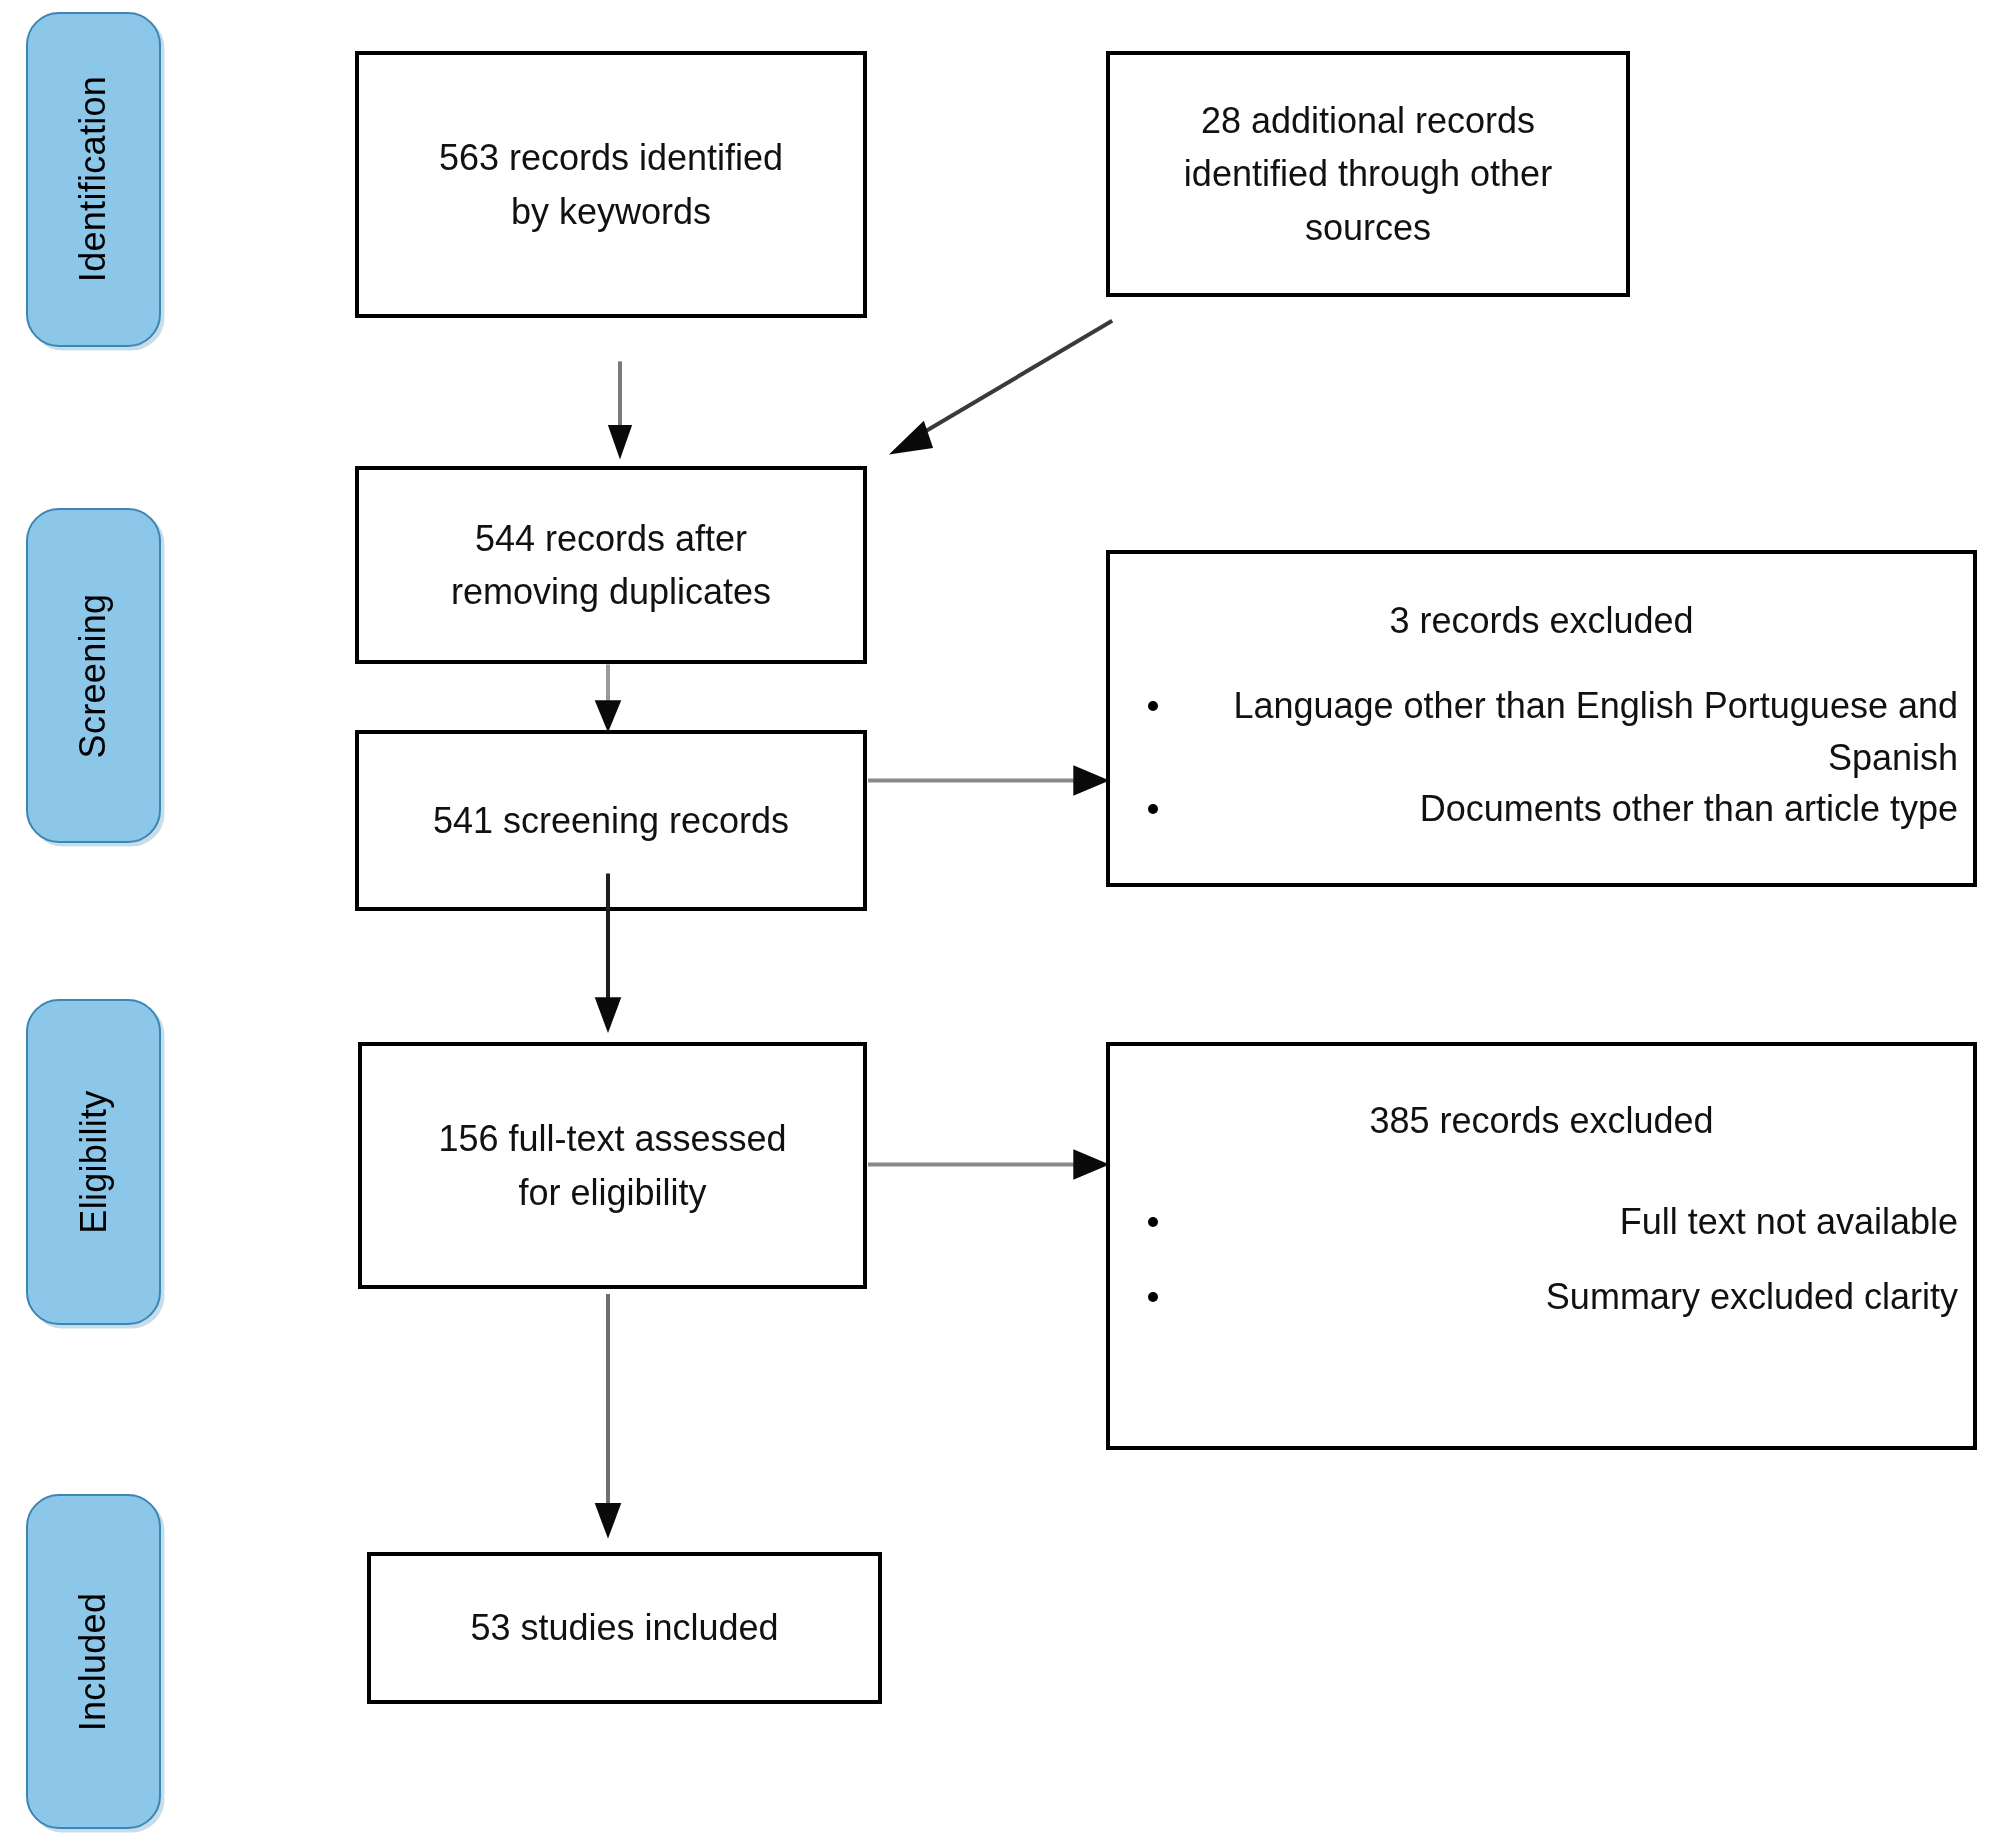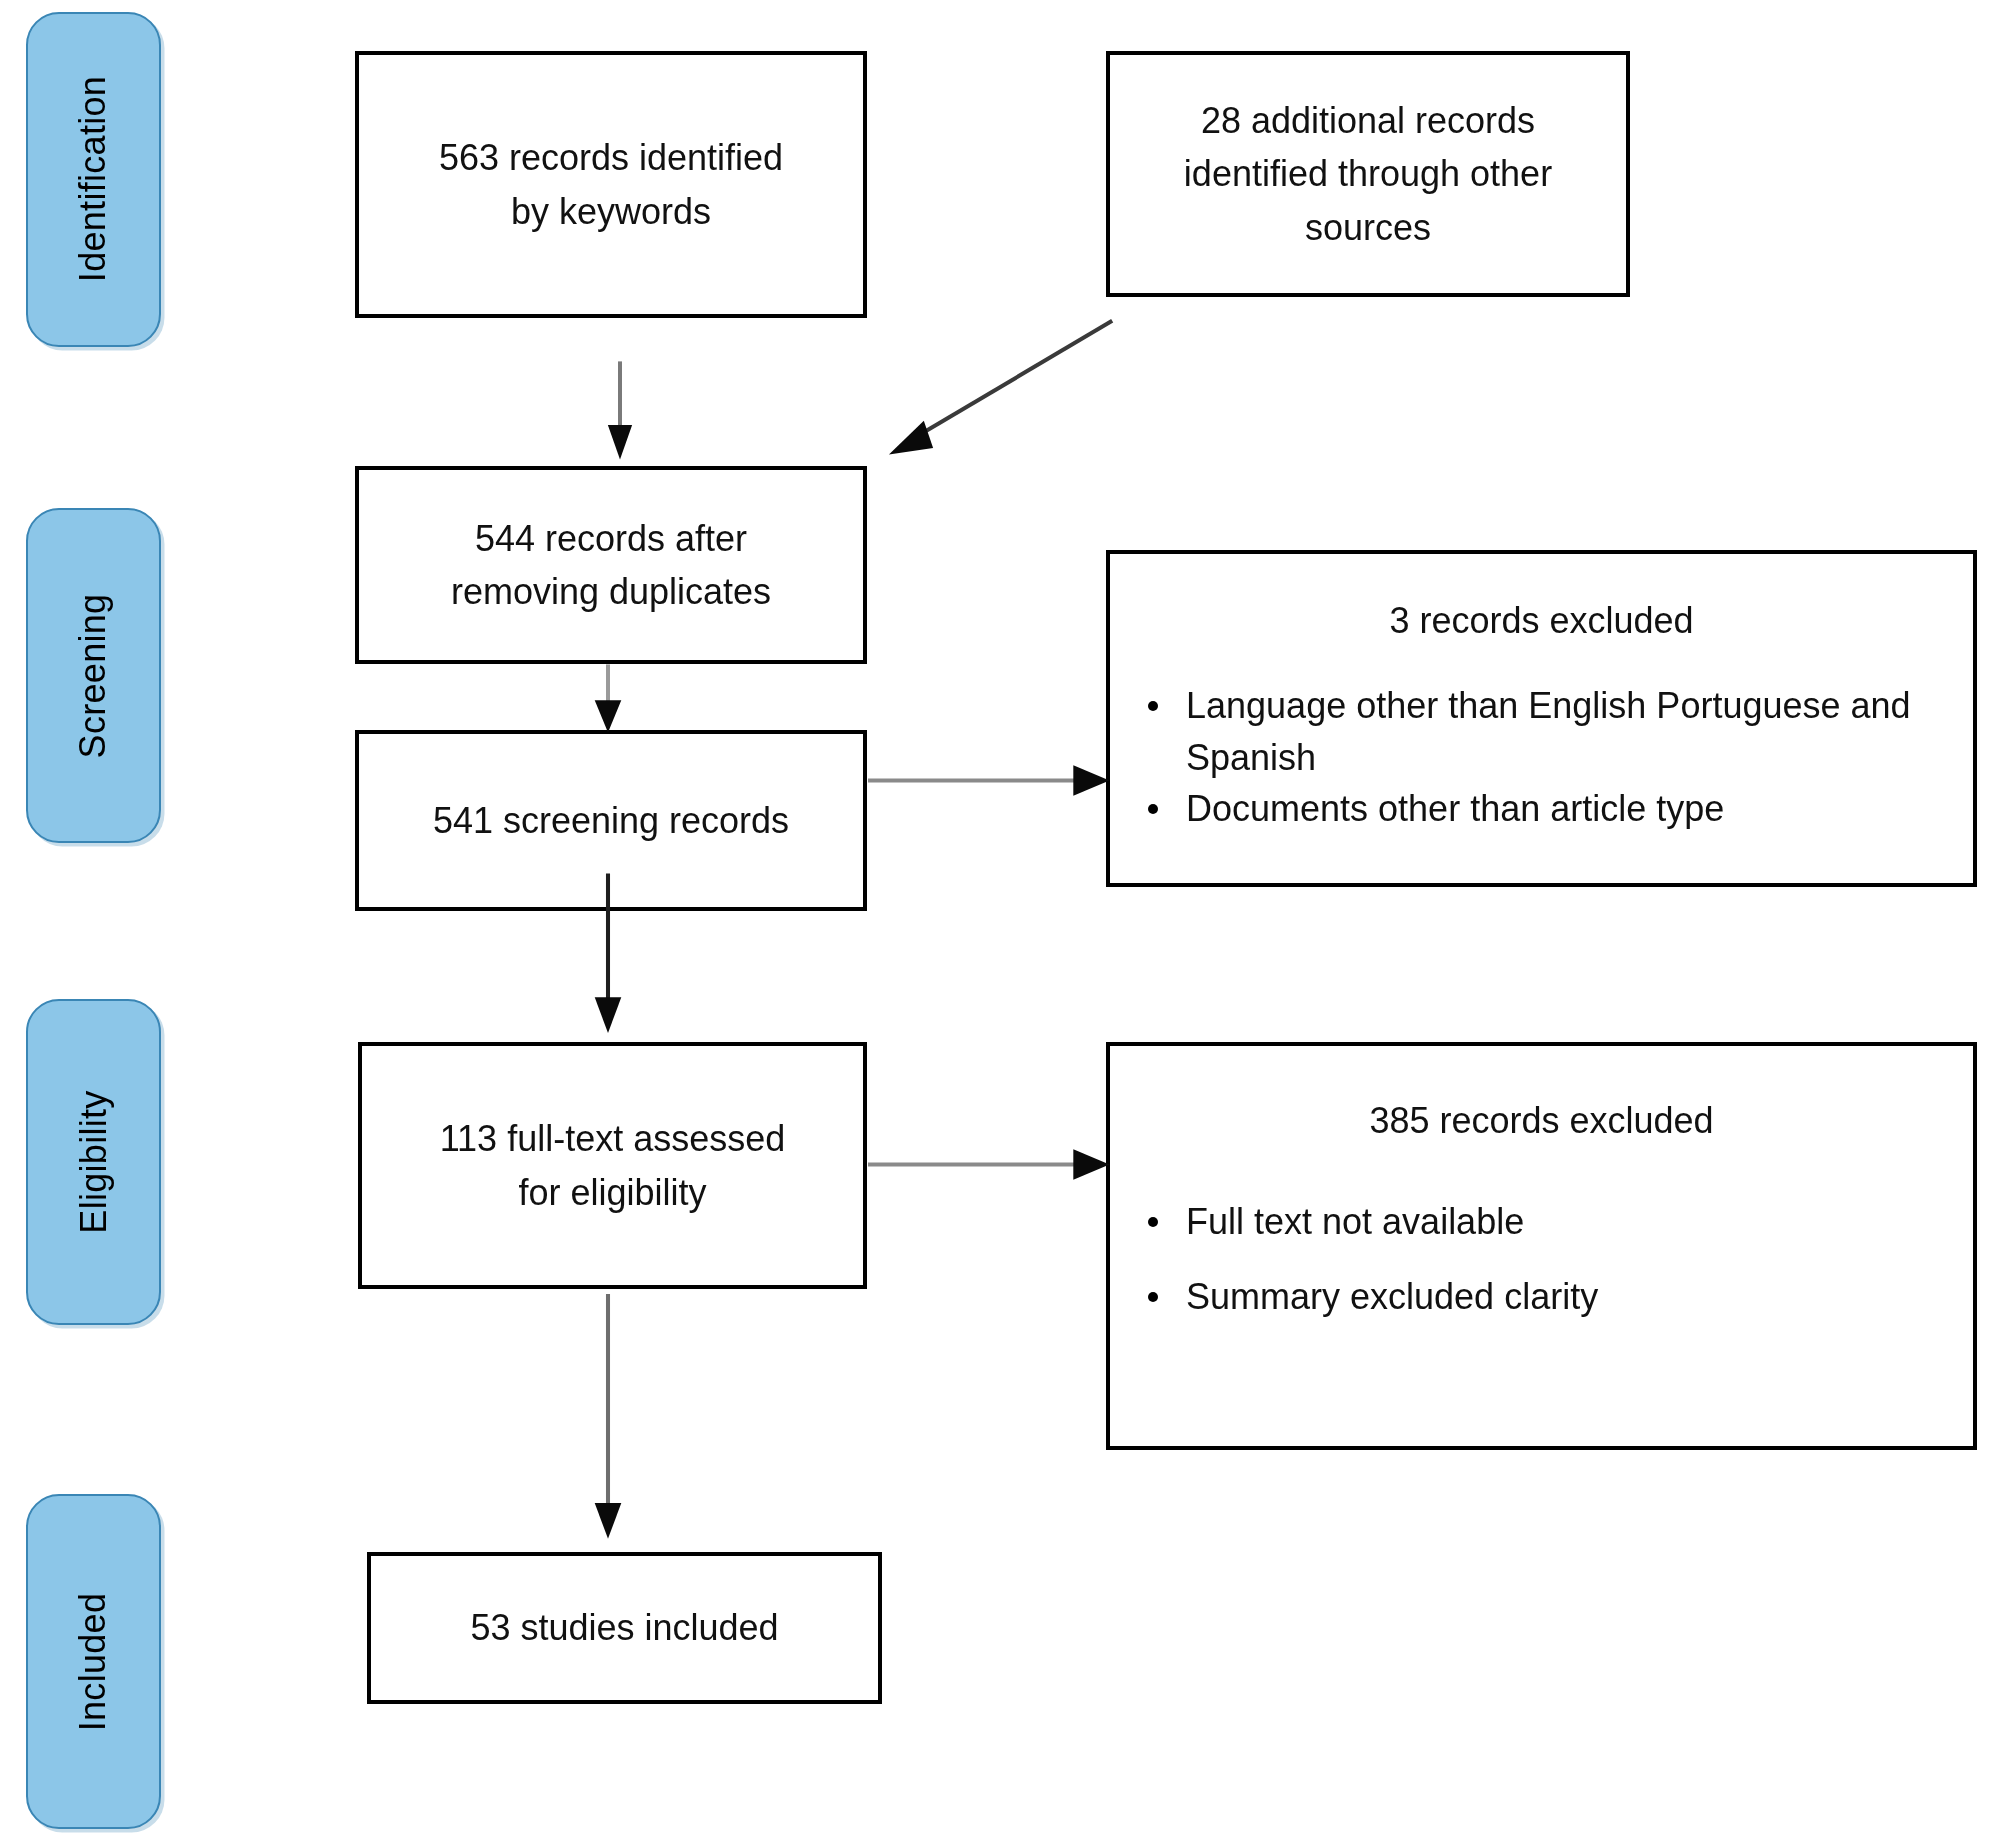--- a/index.html
+++ b/index.html
@@ -75,21 +75,21 @@
     padding: 0;
     width: 100%;
     box-sizing: border-box;
   }
   .excl-item {
     position: relative;
     font-size: 36px;
     color: #111111;
     line-height: 1.42;
     padding-left: 61px;
-    text-align: left;
+    text-align: right;
   }
   .excl-item .bullet-dot {
     position: absolute;
     left: 23px;
     top: 21px;
     width: 10px;
     height: 10px;
     border-radius: 50%;
     background: #000000;
   }
@@ -150,21 +150,21 @@
         <span>Language other than English Portuguese and Spanish</span>
       </li>
       <li class="excl-item">
         <span class="bullet-dot"></span>
         <span>Documents other than article type</span>
       </li>
     </ul>
   </div>
 
   <div class="flow-box" style="left:358px; top:1042px; width:509px; height:247px;">
-    <div class="box-text">113 full-text assessed
+    <div class="box-text">156 full-text assessed
 for eligibility</div>
   </div>
 
   <div class="flow-box align-top" style="left:1106px; top:1042px; width:871px; height:408px; padding-top:50px;">
     <div class="excl-title">385 records excluded</div>
     <ul class="excl-list" style="margin-top:50px;">
       <li class="excl-item" style="margin-bottom:23px;">
         <span class="bullet-dot"></span>
         <span>Full text not available</span>
       </li>

